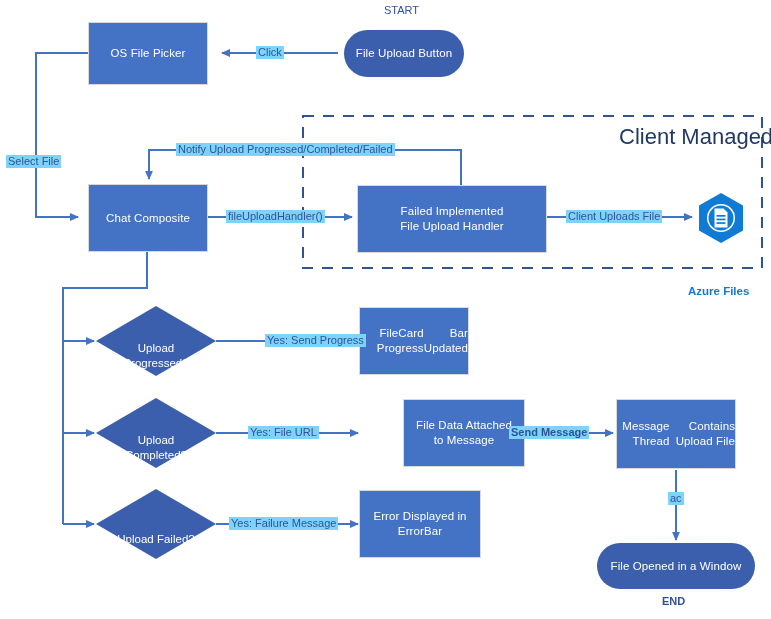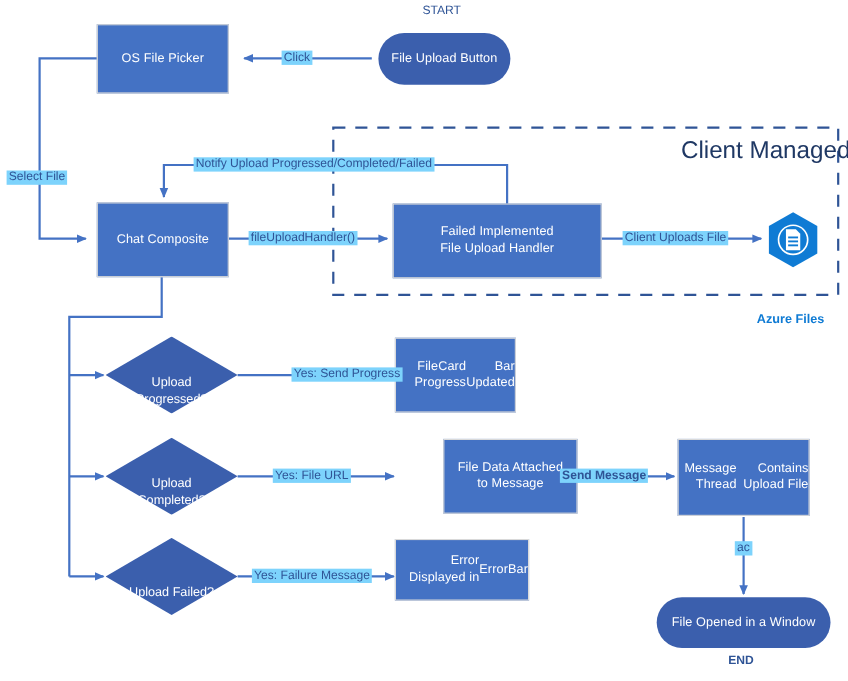--- a/index.html
+++ b/index.html
@@ -237,21 +237,21 @@
   <div class="node rect-node" style="left:359px; top:307px; width:110px; height:68px; flex-direction:row;">
     <span>FileCard Progress</span>
     <span>Bar Updated</span>
   </div>
 
   <div class="node rect-node" style="left:359px; top:399px; width:122px; height:68px; flex-direction:column;margin-left:44px;">
     <span>File Data Attached</span>
     <span>to Message</span>
   </div>
 
-  <div class="node rect-node" style="left:359px; top:490px; width:122px; height:56px; flex-direction:row;">
+  <div class="node rect-node" style="left:359px; top:490px; width:122px; height:68px; flex-direction:column;">
     <span>Error Displayed in</span>
     <span>ErrorBar</span>
   </div>
 
   <div class="node rect-node" style="left:616px; top:399px; width:120px; height:70px; flex-direction:row;">
     <span>Message Thread</span>
     <span>Contains Upload File</span>
   </div>
 
   <div class="node term-node" style="left:597px; top:543px; width:158px; height:46px;">

